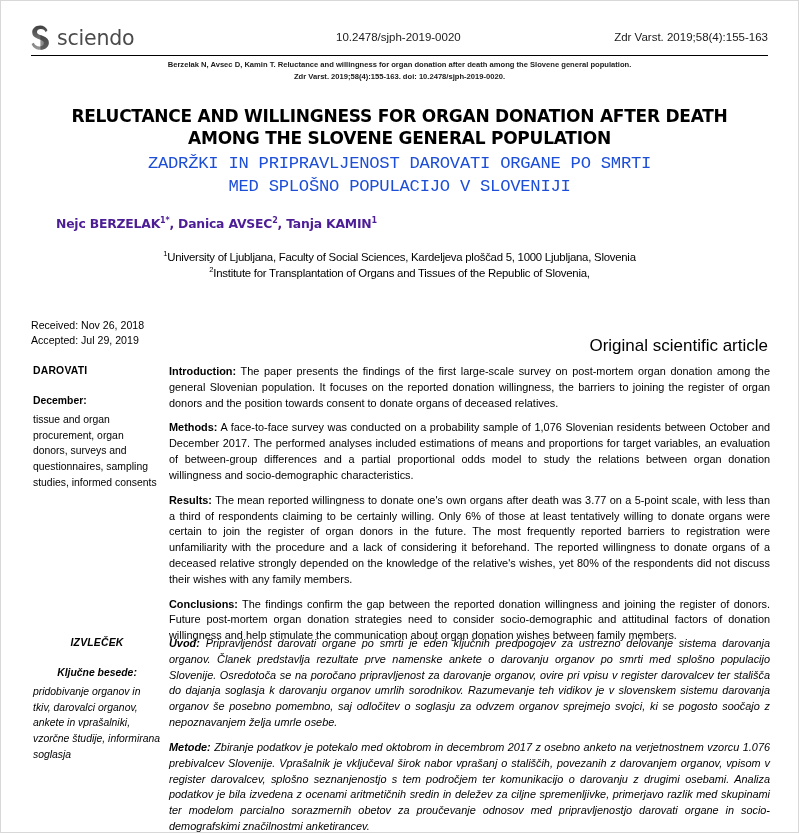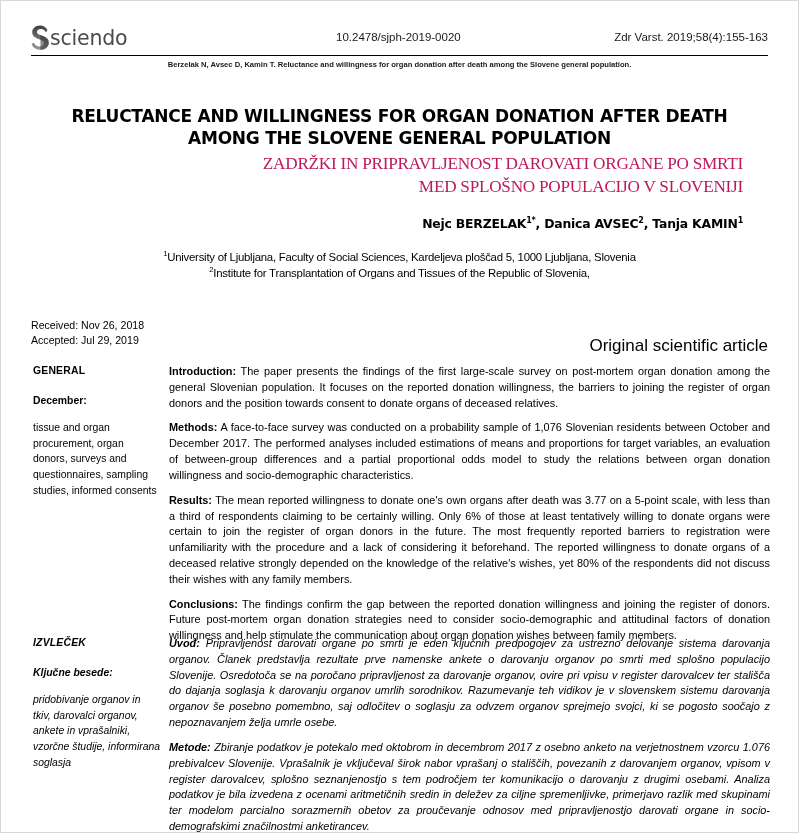--- a/index.html
+++ b/index.html
@@ -28,20 +28,21 @@
     top: 22px;
     right: 30px;
     height: 36px;
   }
   .logo-wrap {
     position: absolute;
     left: 0;
     top: 2px;
     display: flex;
     align-items: center;
+    gap: 7px;
   }
   .logo-mark {
     width: 19px;
     height: 26px;
     flex: 0 0 auto;
   }
   .logo-word {
     font-family: "DejaVu Sans", sans-serif;
     font-size: 20.5px;
     letter-spacing: -0.2px;
@@ -100,39 +101,39 @@
     font-size: 17px;
     line-height: 1.32;
     letter-spacing: -0.25px;
     color: #000000;
   }
   .title-sl {
     position: absolute;
     left: 55px;
     right: 55px;
     top: 151px;
-    text-align: right;
-    font-family: Liberation Serif, serif;
+    text-align: center;
+    font-family: Liberation Mono, monospace;
     font-size: 17.2px;
     line-height: 1.34;
     letter-spacing: -0.25px;
-    color: #be185d;
+    color: #1d4ed8;
   }
 
   .authors {
     position: absolute;
     left: 55px;
     right: 55px;
     top: 215px;
-    text-align: right;
+    text-align: left;
     font-family: "DejaVu Sans", sans-serif;
     font-weight: bold;
     font-size: 12.4px;
     letter-spacing: -0.2px;
-    color: #000000;
+    color: #4c1d95;
   }
   .authors sup { font-size: 8px; vertical-align: super; }
 
   .affiliations {
     position: absolute;
     left: 55px;
     right: 55px;
     top: 248px;
     text-align: center;
     font-family: "Liberation Sans", sans-serif;
@@ -184,29 +185,29 @@
     text-align: justify;
   }
   .sec-head {
     font-weight: bold;
     letter-spacing: 0.2px;
   }
   .kw-head {
     font-weight: bold;
     margin-top: 14px;
   }
-  .kw-body { margin-top: 12px; }
+  .kw-body { margin-top: 4px; }
 
   .abstract-left { top: 362px; }
   .abstract-right { top: 363px; }
   .izvlecek-left { top: 634px; font-style: italic; }
   .izvlecek-right { top: 635px; font-style: italic; }
 
   .izvlecek-left .sec-head,
-  .izvlecek-left .kw-head { font-style: italic; }
+  .izvlecek-left .kw-head { font-style: italic; text-align: center; }
 
   .para { margin: 0 0 9px 0; }
   .para:last-child { margin-bottom: 0; }
   .para .lead { font-weight: bold; }
 </style>
 </head>
 <body>
 
 <div id="page">
 
@@ -224,20 +225,21 @@
       </svg>
       <span class="logo-word">sciendo</span>
     </div>
     <div class="doi">10.2478/sjph-2019-0020</div>
     <div class="journal-ref">Zdr Varst. 2019;58(4):155-163</div>
   </div>
   <div class="rule"></div>
 
   <div class="citation">
     <div>Berzelak N, Avsec D, Kamin T. Reluctance and willingness for organ donation after death among the Slovene general population.</div>
+    <div>Zdr Varst. 2019;58(4):155-163. doi: 10.2478/sjph-2019-0020.</div>
   </div>
 
   <div class="title-en">
     <div>RELUCTANCE AND WILLINGNESS FOR ORGAN DONATION AFTER DEATH</div>
     <div>AMONG THE SLOVENE GENERAL POPULATION</div>
   </div>
   <div class="title-sl">
     <div>ZADRŽKI IN PRIPRAVLJENOST DAROVATI ORGANE PO SMRTI</div>
     <div>MED SPLOŠNO POPULACIJO V SLOVENIJI</div>
   </div>
@@ -249,21 +251,21 @@
     <div><sup>2</sup><span>Institute for Transplantation of Organs and Tissues of the Republic of Slovenia,</span></div>
   </div>
 
   <div class="dates">
     <div>Received: Nov 26, 2018</div>
     <div>Accepted: Jul 29, 2019</div>
   </div>
   <div class="article-type">Original scientific article</div>
 
   <div class="col-left abstract-left">
-    <div class="sec-head">GENERAL</div>
+    <div class="sec-head">DAROVATI</div>
     <div class="kw-head">December:</div>
     <div class="kw-body">tissue and organ procurement, organ donors, surveys and questionnaires, sampling studies, informed consents</div>
   </div>
 
   <div class="col-right abstract-right">
     <p class="para"><span class="lead">Introduction:</span><span> The paper presents the findings of the first large-scale survey on post-mortem organ donation among the general Slovenian population. It focuses on the reported donation willingness, the barriers to joining the register of organ donors and the position towards consent to donate organs of deceased relatives.</span></p>
     <p class="para"><span class="lead">Methods:</span><span> A face-to-face survey was conducted on a probability sample of 1,076 Slovenian residents between October and December 2017. The performed analyses included estimations of means and proportions for target variables, an evaluation of between-group differences and a partial proportional odds model to study the relations between organ donation willingness and socio-demographic characteristics.</span></p>
     <p class="para"><span class="lead">Results:</span><span> The mean reported willingness to donate one's own organs after death was 3.77 on a 5-point scale, with less than a third of respondents claiming to be certainly willing. Only 6% of those at least tentatively willing to donate organs were certain to join the register of organ donors in the future. The most frequently reported barriers to registration were unfamiliarity with the procedure and a lack of considering it beforehand. The reported willingness to donate organs of a deceased relative strongly depended on the knowledge of the relative's wishes, yet 80% of the respondents did not discuss their wishes with any family members.</span></p>
     <p class="para"><span class="lead">Conclusions:</span><span> The findings confirm the gap between the reported donation willingness and joining the register of donors. Future post-mortem organ donation strategies need to consider socio-demographic and attitudinal factors of donation willingness and help stimulate the communication about organ donation wishes between family members.</span></p>
   </div>

